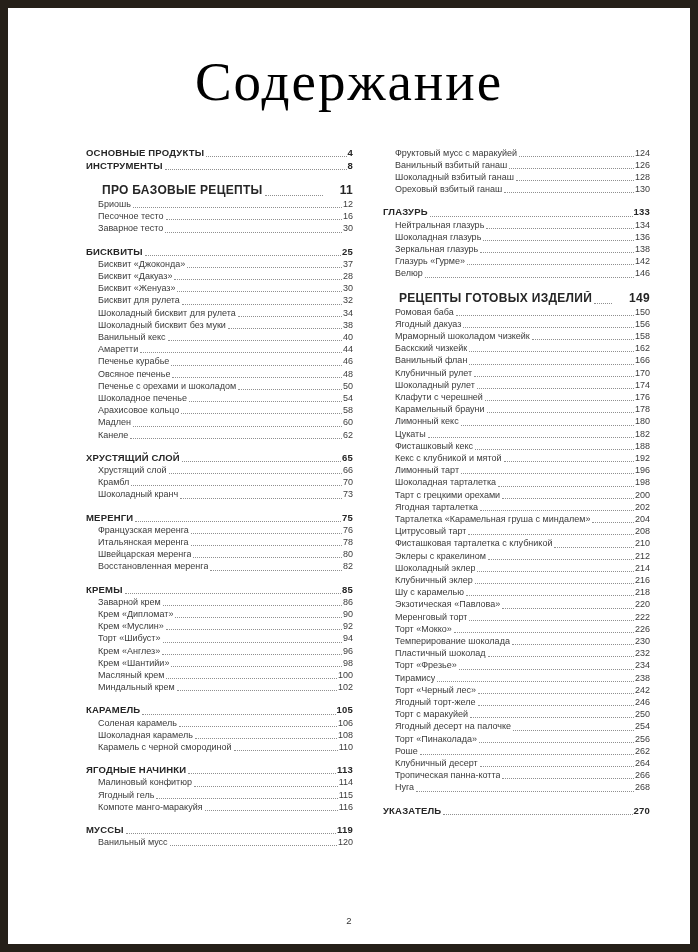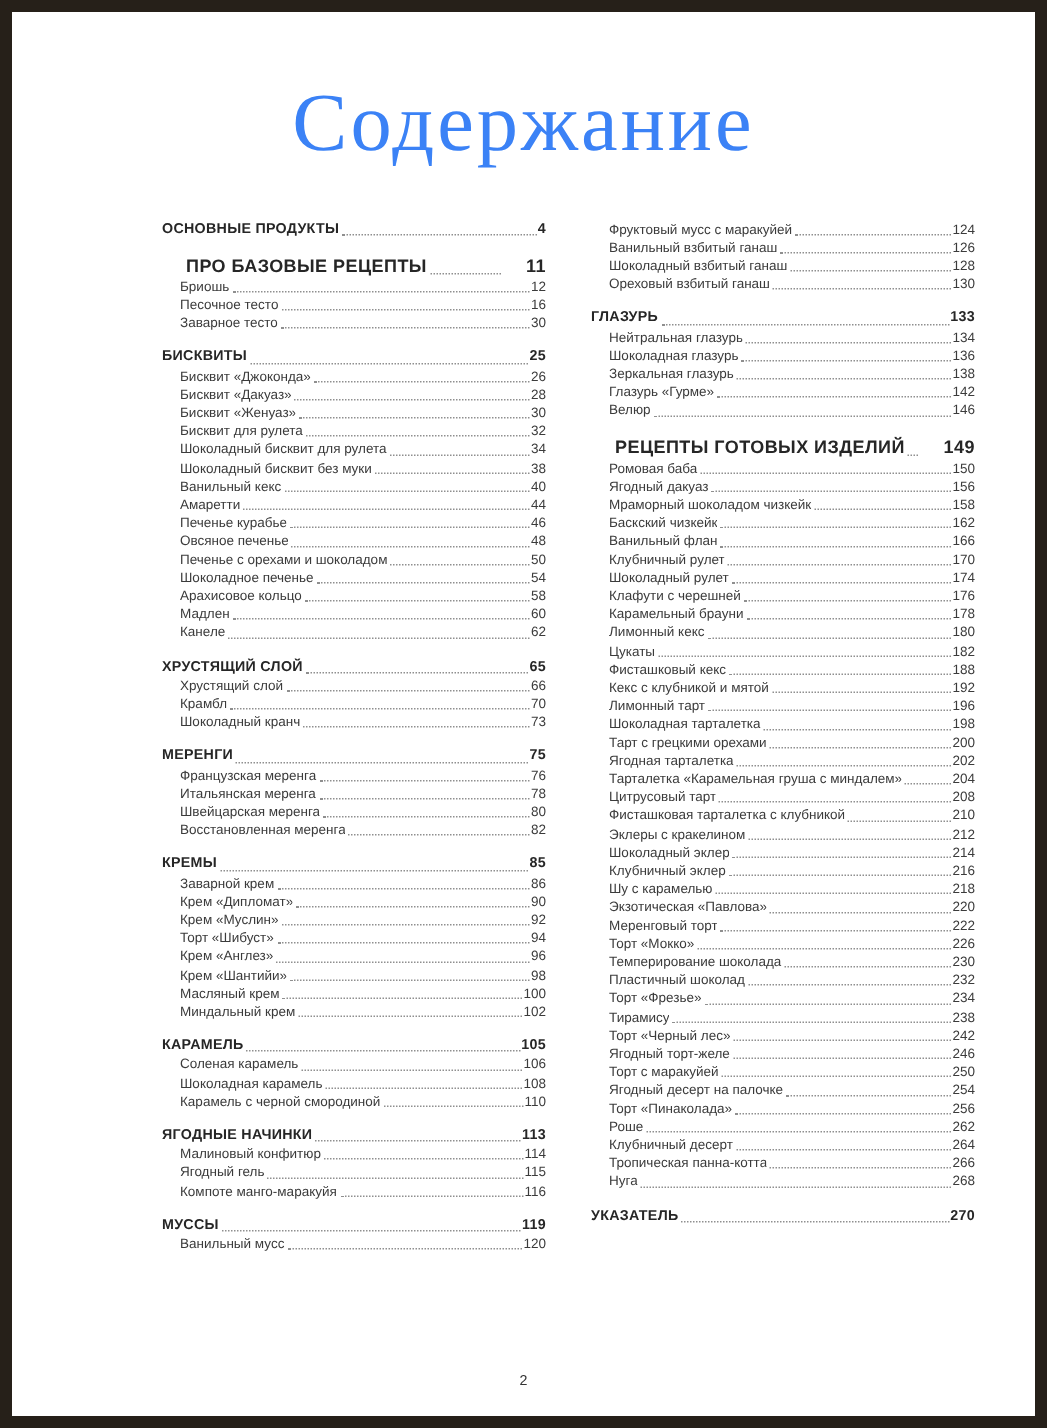--- a/index.html
+++ b/index.html
@@ -10,29 +10,29 @@
     -webkit-font-smoothing:antialiased;
   }
   .page{
     position:absolute;inset:8px;background:#ffffff;overflow:hidden;
   }
   .title{
     font-family:"Liberation Serif",serif;
     font-weight:400;
     font-size:55px;
     letter-spacing:2px;
-    color:#3b82f6;
+    color:#000000;
     text-align:center;
     margin:44px 0 0 0;
     line-height:1.1;
   }
   .columns{
     display:flex;
     gap:30px;
-    margin:34px 40px 0 100px;
+    margin:34px 40px 0 78px;
     justify-content:center;
   }
   .col{flex:1 1 0;min-width:0;}
   .section{margin-top:11px;}
   .section.no-gap{margin-top:1px;}
   .col .section:first-child{margin-top:0;}
   .row{
     display:flex;
     align-items:flex-end;
     line-height:12.2px;
@@ -65,20 +65,27 @@
   <h1 class="title">Содержание</h1>
   <div class="columns">
     <div class="col">
         <div class="section">
           <div class="row head h2">
             <span class="t">ОСНОВНЫЕ ПРОДУКТЫ</span>
             <span class="leader"></span>
             <span class="p">4</span>
           </div>
         </div>
+        <div class="section no-gap">
+          <div class="row head h2">
+            <span class="t">ИНСТРУМЕНТЫ</span>
+            <span class="leader"></span>
+            <span class="p">8</span>
+          </div>
+        </div>
         <div class="section">
           <div class="row head h1">
             <span class="t">ПРО БАЗОВЫЕ РЕЦЕПТЫ</span>
             <span class="leader"></span>
             <span class="p">11</span>
           </div>
           <div class="row entry">
             <span class="t">Бриошь</span>
             <span class="leader"></span>
             <span class="p">12</span>
@@ -96,21 +103,21 @@
         </div>
         <div class="section">
           <div class="row head h2">
             <span class="t">БИСКВИТЫ</span>
             <span class="leader"></span>
             <span class="p">25</span>
           </div>
           <div class="row entry">
             <span class="t">Бисквит «Джоконда»</span>
             <span class="leader"></span>
-            <span class="p">26</span>
+            <span class="p">37</span>
           </div>
           <div class="row entry">
             <span class="t">Бисквит «Дакуаз»</span>
             <span class="leader"></span>
             <span class="p">28</span>
           </div>
           <div class="row entry">
             <span class="t">Бисквит «Женуаз»</span>
             <span class="leader"></span>
             <span class="p">30</span>

